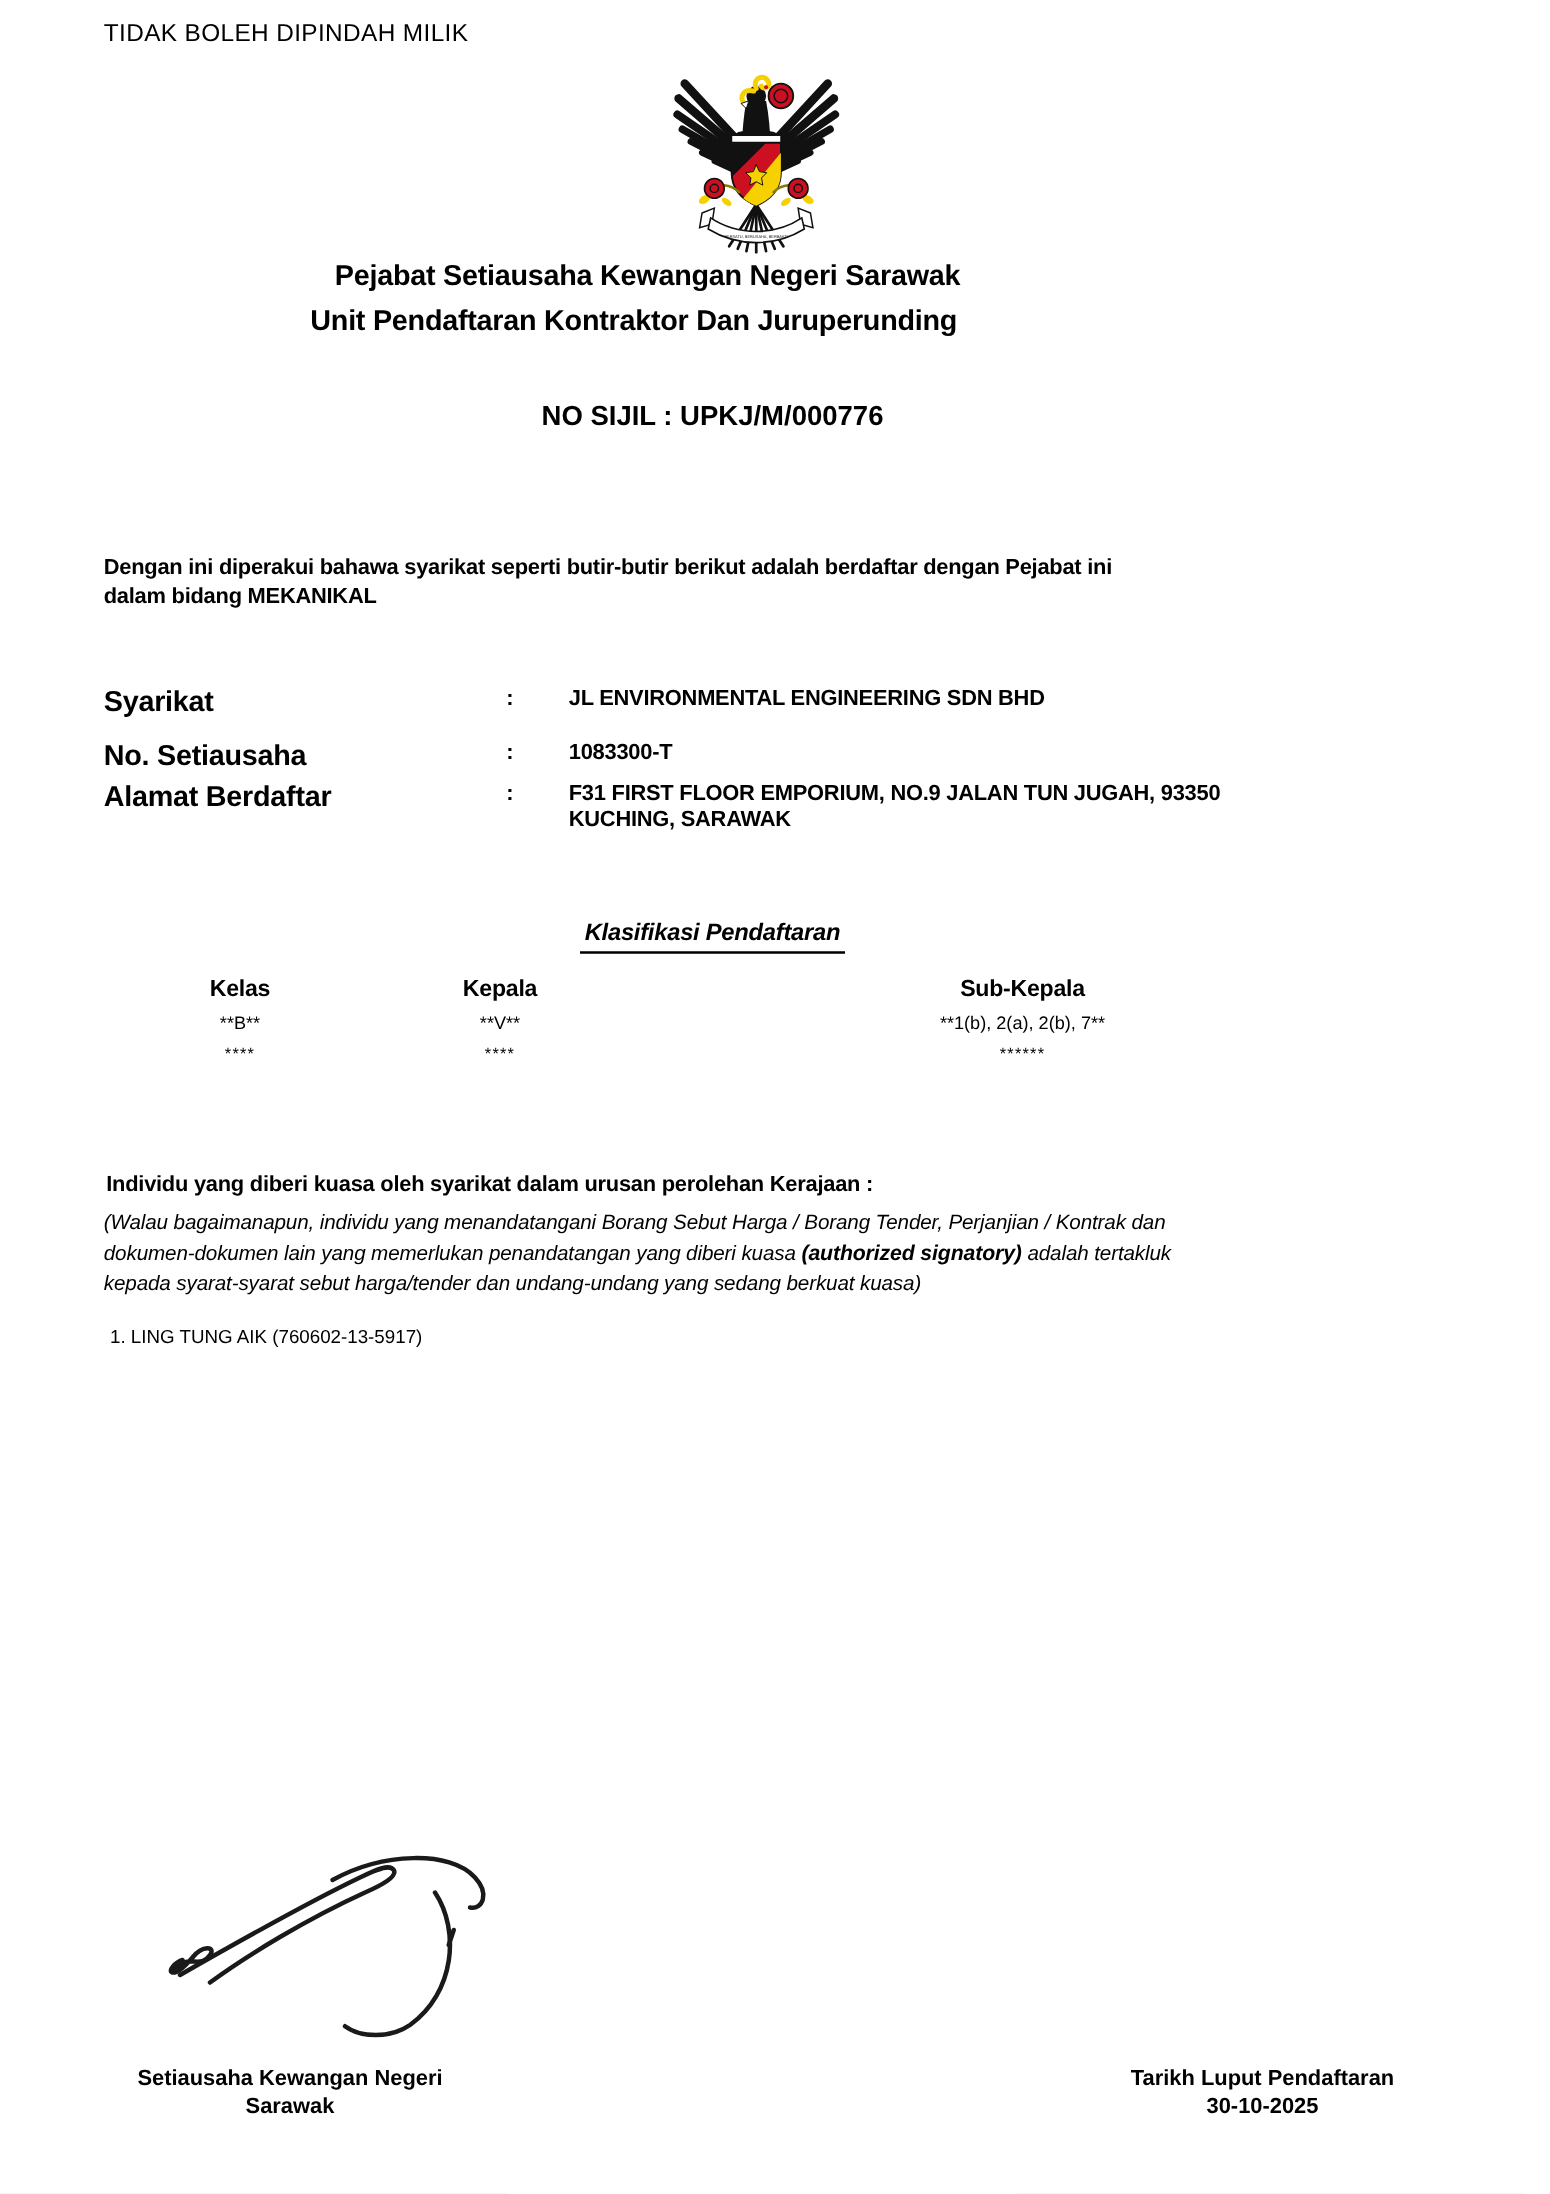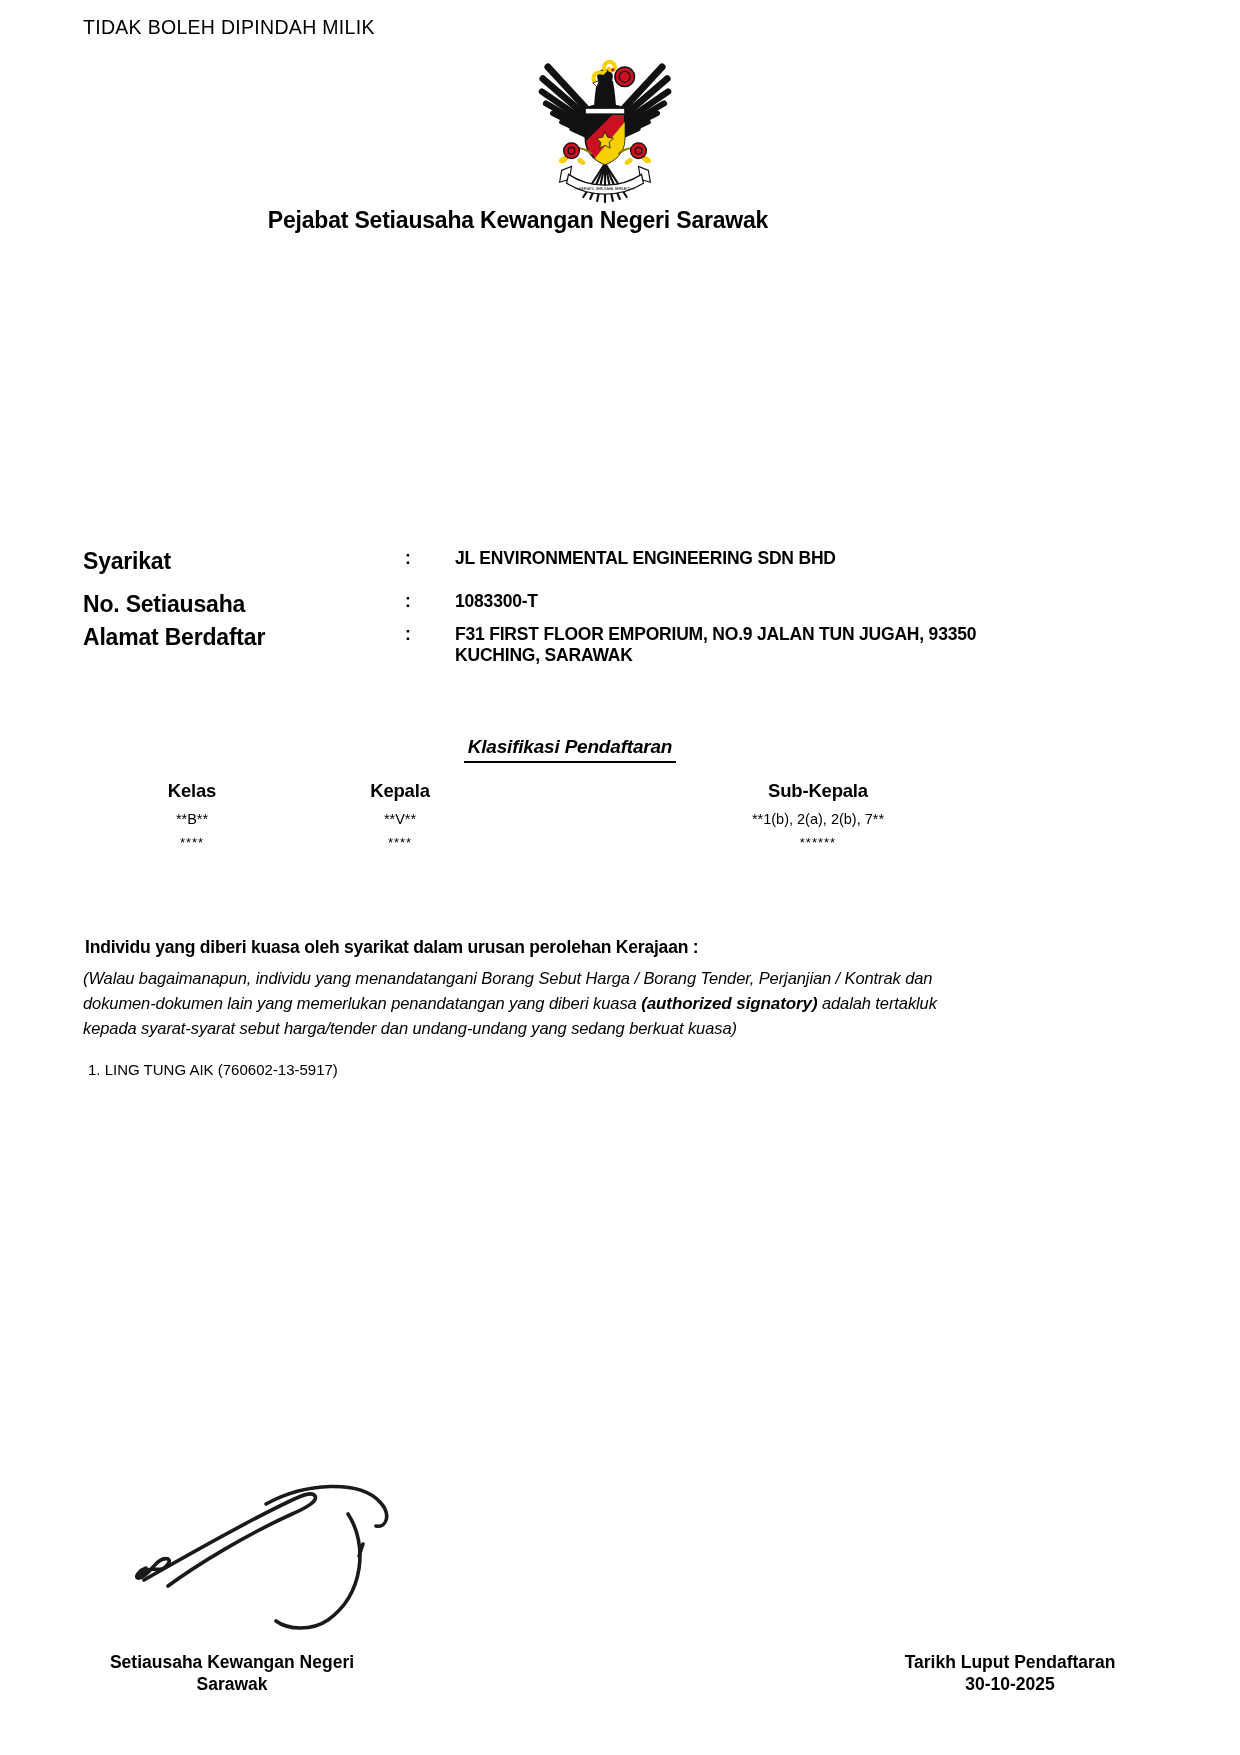--- a/index.html
+++ b/index.html
@@ -123,22 +123,26 @@
           <path d="M26,115 L36,111 L34,124 L24,127 Z" fill="#fff" stroke="#111" stroke-width="1.2"></path>
           <path d="M114,115 L104,111 L106,124 L116,127 Z" fill="#fff" stroke="#111" stroke-width="1.2"></path>
           <path d="M33,119 C45,127 57,130 70,130 C83,130 95,127 107,119 L109,128 C96,136 83,139 70,139 C57,139 44,136 31,128 Z" fill="#fff" stroke="#111" stroke-width="1.3"></path>
           <text x="70" y="135" text-anchor="middle" font-size="3.2" font-family="Liberation Sans, sans-serif" fill="#111">BERSATU, BERUSAHA, BERBAKTI</text>
         </g>
       </g>
     </svg>
   </div>
 
   <div class="abs office1 center">Pejabat Setiausaha Kewangan Negeri Sarawak</div>
-
-
+  <div class="abs office2 center">Unit Pendaftaran Kontraktor Dan Juruperunding</div>
+
+  <div class="abs nosijil center">NO SIJIL : UPKJ/M/000776</div>
+
+  <div class="abs declaration">Dengan ini diperakui bahawa syarikat seperti butir-butir berikut adalah berdaftar dengan Pejabat ini
+dalam bidang MEKANIKAL</div>
 
   <div class="abs field-row row1">
     <span class="lbl">Syarikat</span>
     <span class="sep">:</span>
     <span class="val">JL ENVIRONMENTAL ENGINEERING SDN BHD</span>
   </div>
   <div class="abs field-row row2">
     <span class="lbl">No. Setiausaha</span>
     <span class="sep">:</span>
     <span class="val">1083300-T</span>

